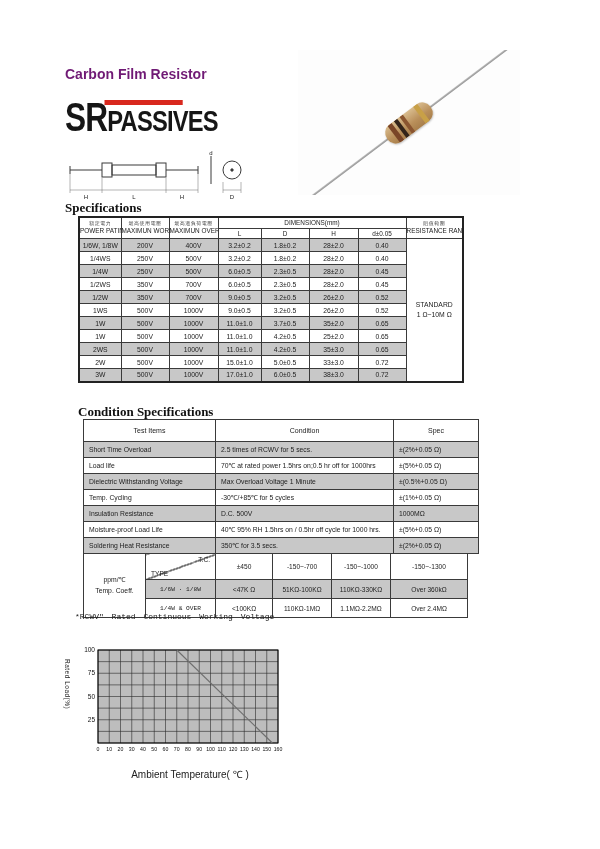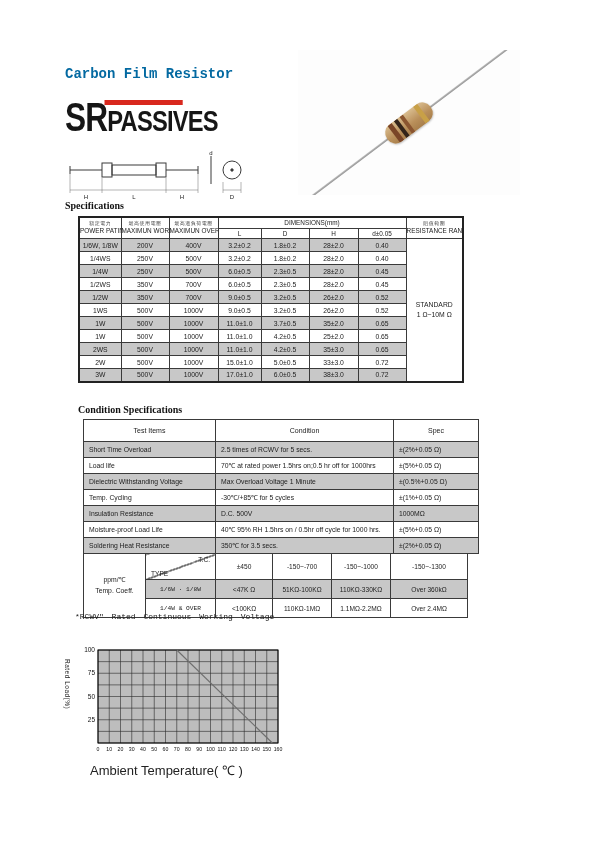--- a/index.html
+++ b/index.html
@@ -2,22 +2,22 @@
 <html><head>
 <meta charset="utf-8">
 <style>
   * { margin:0; padding:0; box-sizing:border-box; }
   html,body { background:#ffffff; }
   .page {
     position:relative; width:600px; height:849px; background:#fff;
     font-family:"Liberation Sans", sans-serif; color:#222; overflow:hidden;
   }
   
-  .doc-title { position:absolute; left:65px; top:66px; font-family:Liberation Mono, monospace; font-weight:bold; font-size:14px; color:#0369a1; }
-  .section-heading { position:absolute; font-family:"Liberation Serif", serif; font-weight:bold; font-size:10px; color:#111; }
+  .doc-title { position:absolute; left:65px; top:66px; font-family:Liberation Sans, sans-serif; font-weight:bold; font-size:14px; color:#701a75; }
+  .section-heading { position:absolute; font-family:"Liberation Serif", serif; font-weight:bold; font-size:13px; color:#111; }
   .sec-spec { left:65px; top:200px; }
   .sec-elec { left:78px; top:404px; }
 
   
   .logo { position:absolute; left:65px; top:100px; width:150px; height:44px; transform:scaleX(0.79); transform-origin:left top; }
   .logo-row { display:flex; align-items:flex-end; font-weight:bold; color:#161616; letter-spacing:-1px; }
   .logo-sr { font-size:40px; line-height:34px; }
   .logo-passives { font-size:30px; line-height:26px; }
   .logo-bar { position:absolute; top:0px; left:50px; width:99px; height:5px; background:#d8281e; }
 
@@ -64,21 +64,21 @@
   .diag-tc   { position:absolute; top:2px; right:5px; }
   .diag-type { position:absolute; bottom:2px; left:5px; }
   .mono-label { font-family:"Liberation Mono", monospace; font-size:6.2px; }
 
   
   .note { position:absolute; left:75px; top:612px; font-family:"Liberation Mono", monospace; font-size:8px; word-spacing:3px; color:#222; }
 
   
   .chart { position:absolute; left:64px; top:645px; display:flex; align-items:flex-start; }
   .chart-ylabel { writing-mode:vertical-rl; font-size:6.5px; color:#222; margin-top:14px; margin-right:1px; letter-spacing:0.5px; }
-  .chart-xlabel { font-size:13px; color:#222; margin-top:2px; width:218px; padding-left:18px; }
+  .chart-xlabel { text-align:center; font-size:10px; color:#222; margin-top:8px; width:218px; padding-left:18px; }
 </style>
 </head>
 <body>
 
 <div class="page">
 
   <div class="doc-title">Carbon Film Resistor</div>
 
   <div class="logo">
     <div class="logo-bar"></div>

